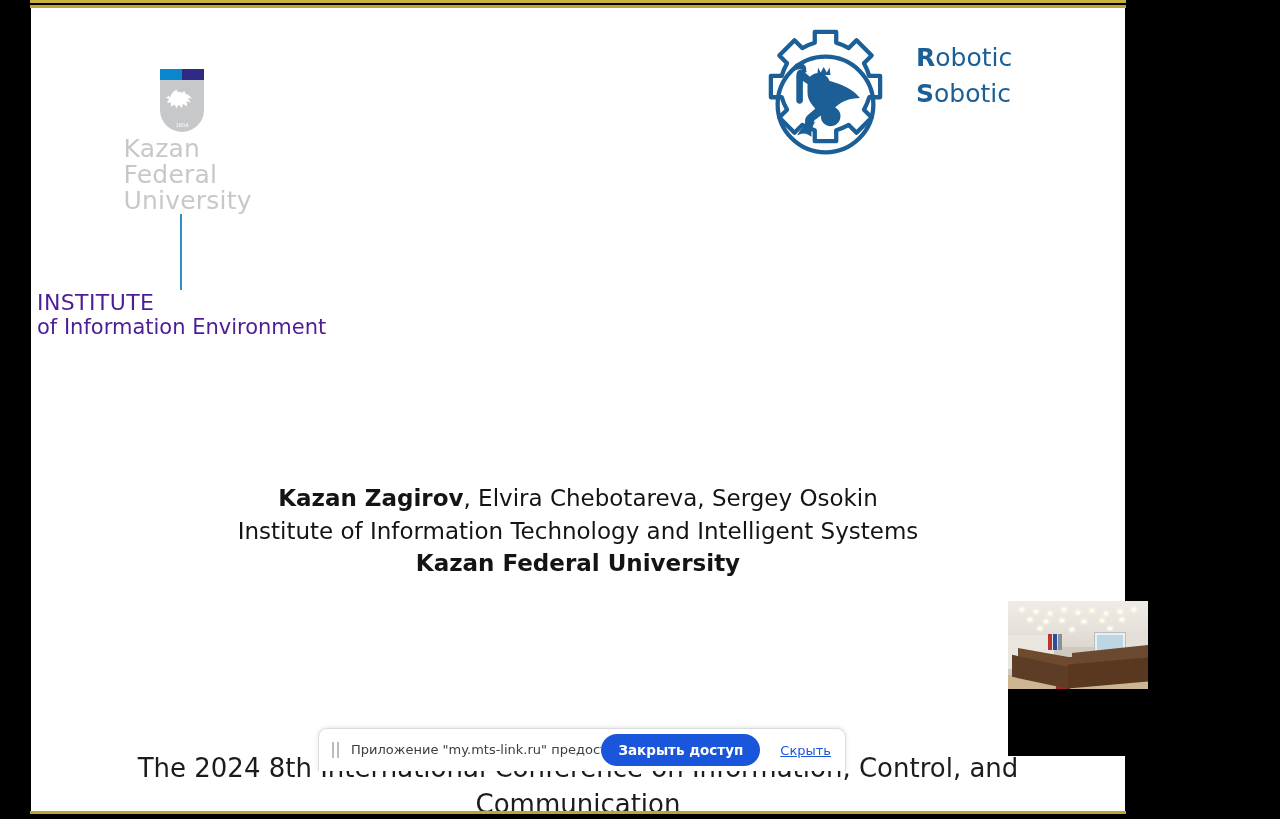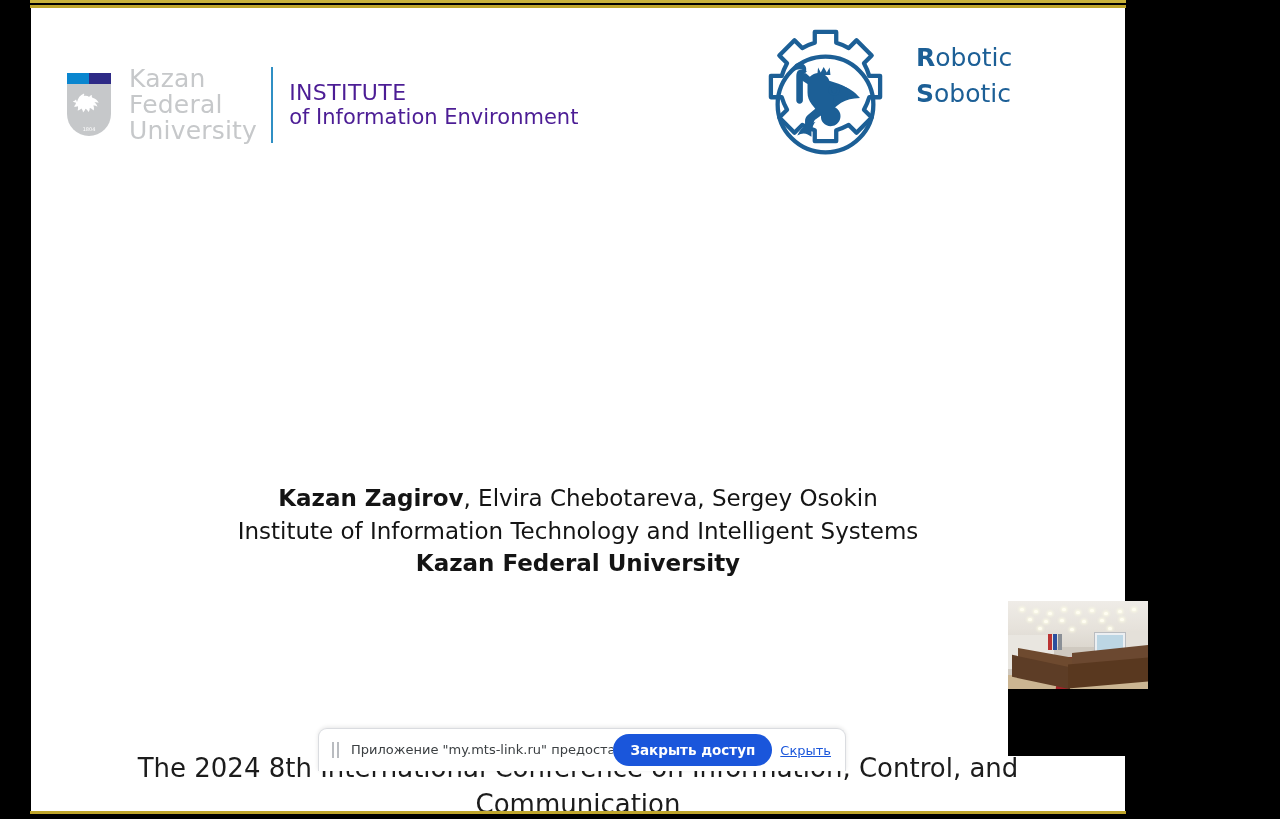--- a/index.html
+++ b/index.html
@@ -12,21 +12,21 @@
   .frame-line.top{top:5px;}
   .frame-line.bottom{top:811px;}
   .frame-line.top2{top:0px;height:3px;background:#c9b23c;}
 
   
   #slide{position:absolute;left:31px;top:8px;width:1094px;height:803px;background:#fff;z-index:4;overflow:hidden;}
 
   
   .logos{position:absolute;left:0;top:0;width:100%;height:190px;}
 
-  .kfu{position:absolute;left:30px;top:58px;display:flex;align-items:center;}
+  .kfu{position:absolute;left:6px;top:58px;display:flex;align-items:center;flex-direction:column;}
   .shield{position:relative;width:56px;height:70px;flex:0 0 auto;}
   .shield .bar{position:absolute;left:6px;top:3px;width:44px;height:11px;}
   .shield .bar .b1{position:absolute;left:0;top:0;width:22px;height:11px;background:#0a86cf;}
   .shield .bar .b2{position:absolute;left:22px;top:0;width:22px;height:11px;background:#2e2a86;}
   .shield .body{position:absolute;left:6px;top:14px;width:44px;height:52px;background:#c6c8ca;
                 border-radius:0 0 22px 22px;}
   .shield svg{position:absolute;left:6px;top:14px;}
   .kfu-name{margin-left:12px;color:#c6c8ca;font-size:25px;line-height:26px;
             font-family:"DejaVu Sans",sans-serif;font-weight:400;letter-spacing:.2px;}
   .kfu-div{width:2px;height:76px;background:#2f8fc4;margin:0 16px 0 14px;}
@@ -93,21 +93,21 @@
              display:flex;align-items:center;padding:0 14px 0 12px;box-sizing:border-box;z-index:8;}
   #share-bar .grip{width:10px;height:16px;flex:0 0 auto;margin-right:10px;position:relative;}
   #share-bar .grip b{position:absolute;top:0;width:2px;height:16px;background:#b9bcc0;display:block;}
   #share-bar .grip b:nth-child(1){left:1px;}
   #share-bar .grip b:nth-child(2){left:6px;}
   #share-bar .msg{flex:1 1 auto;color:#3c4043;font-size:13px;line-height:16px;
                   font-family:"DejaVu Sans",sans-serif;white-space:nowrap;overflow:hidden;}
   #share-bar .stop{flex:0 0 auto;background:#1a56db;color:#fff;border:none;border-radius:17px;
                    font-size:13.5px;font-weight:700;font-family:"DejaVu Sans",sans-serif;
                    padding:8px 17px;cursor:pointer;white-space:nowrap;}
-  #share-bar .hide{flex:0 0 auto;margin-left:8px;color:#1a56db;font-size:13px;
+  #share-bar .hide{flex:0 0 auto;margin-left:20px;color:#1a56db;font-size:13px;
                    font-family:"DejaVu Sans",sans-serif;text-decoration:underline;cursor:pointer;
                    white-space:nowrap;}
 </style>
 </head>
 <body>
 
 <div id="screen">
 
   <div class="frame-line top2"></div>
   <div class="frame-line top"></div>

